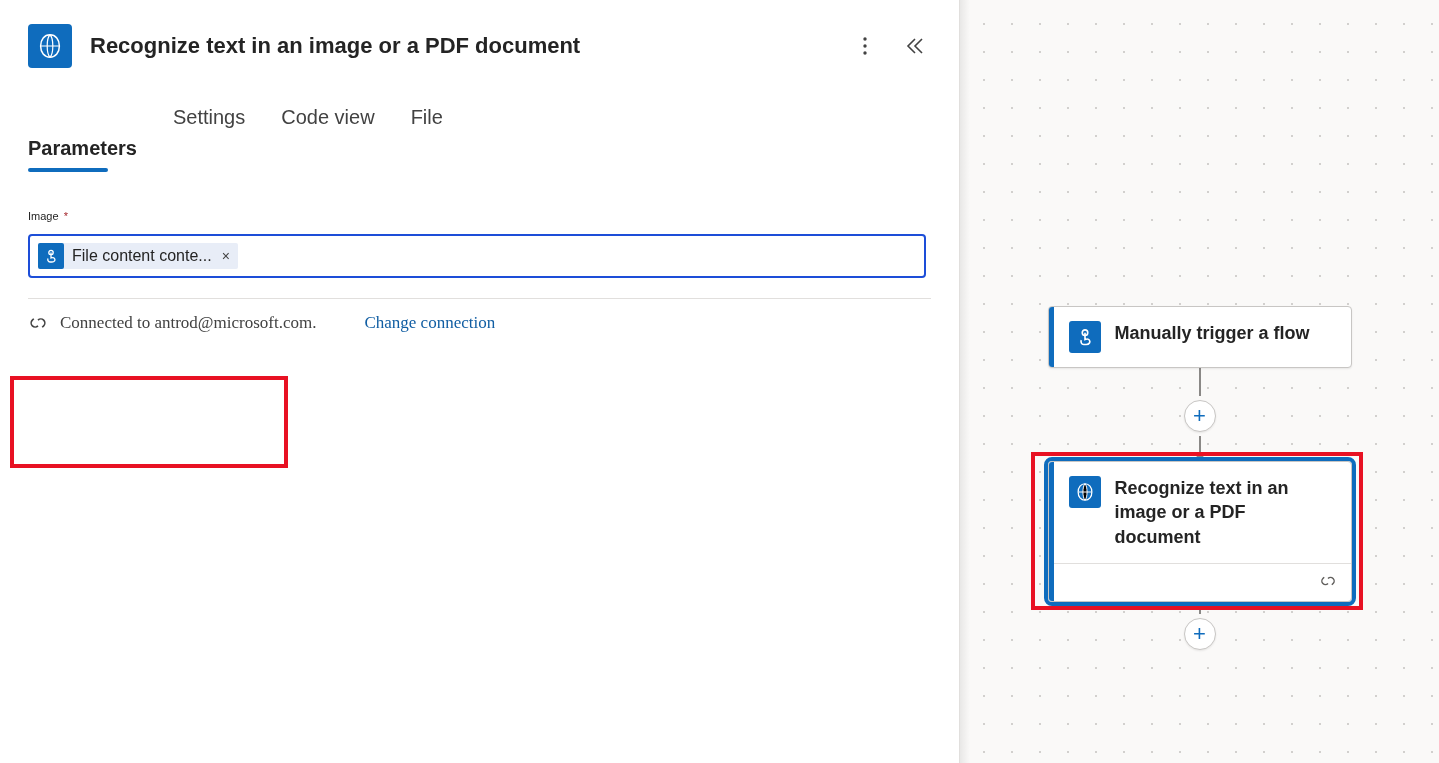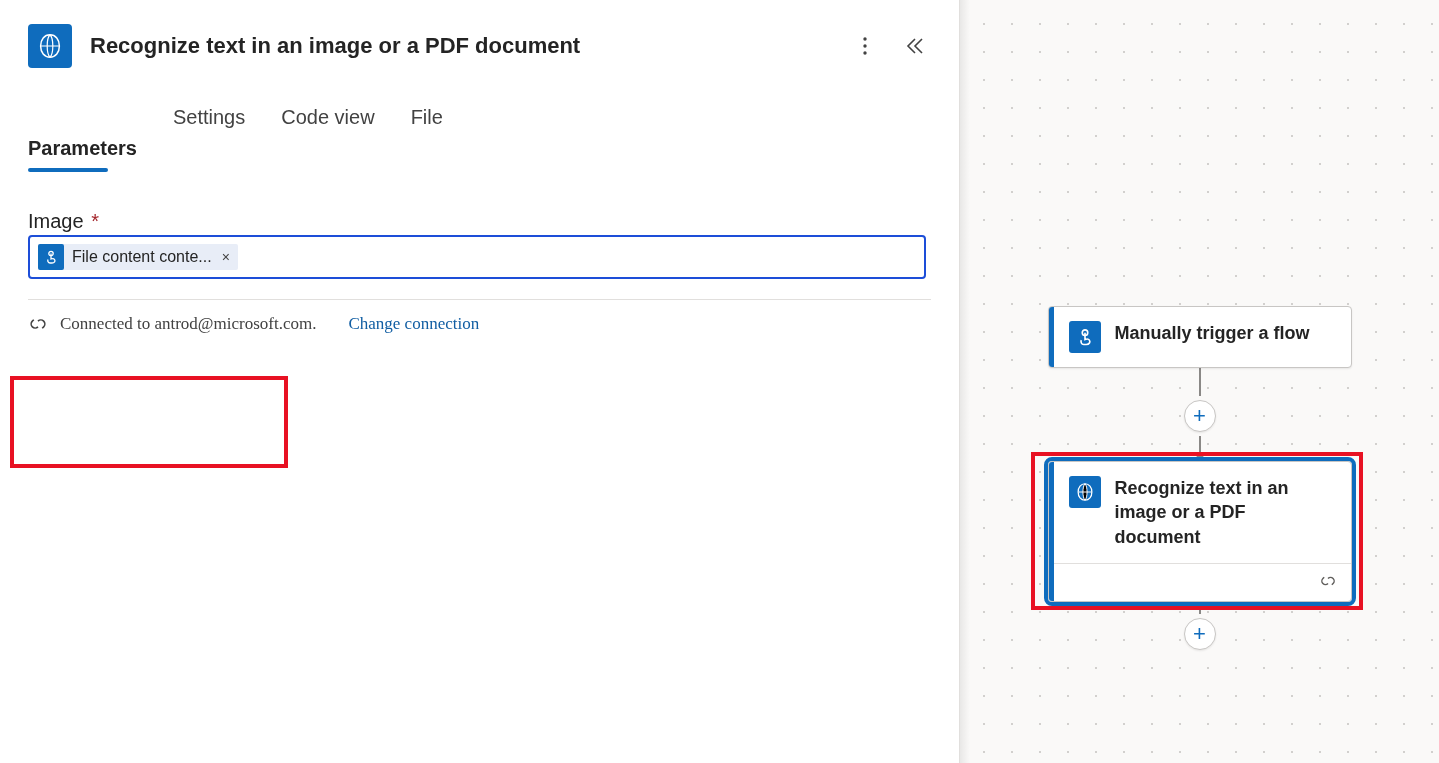--- a/index.html
+++ b/index.html
@@ -94,23 +94,23 @@
     border: 4px solid #e81123;
     position: absolute;
     left: 10px;
     top: 206px;
     width: 278px;
     height: 92px;
     pointer-events: none;
     z-index: 5;
   }
   .field-label {
-    font-size: 20px;
+    font-size: 11px;
     color: #242424;
-    margin-bottom: 2px;
+    margin-bottom: 12px;
   }
   .required-star {
     color: #a4262c;
     margin-left: 2px;
   }
   .field-input-row {
     border: 2px solid #1d4ed8;
     border-radius: 4px;
     padding: 6px 8px;
     display: flex;
@@ -160,21 +160,21 @@
     color: #424242;
     font-family: Liberation Serif, serif;
   }
   .link-icon {
     display: inline-flex;
     color: #424242;
   }
   .change-link {
     color: #115ea3;
     cursor: pointer;
-    margin-left: 20px;
+    margin-left: 36px;
   }
 
   
   .canvas {
     flex: 1;
     position: relative;
     background: #faf9f8;
     background-image: radial-gradient(#d2d0ce 1px, transparent 1px);
     background-size: 28px 28px;
     background-position: 10px 10px;

